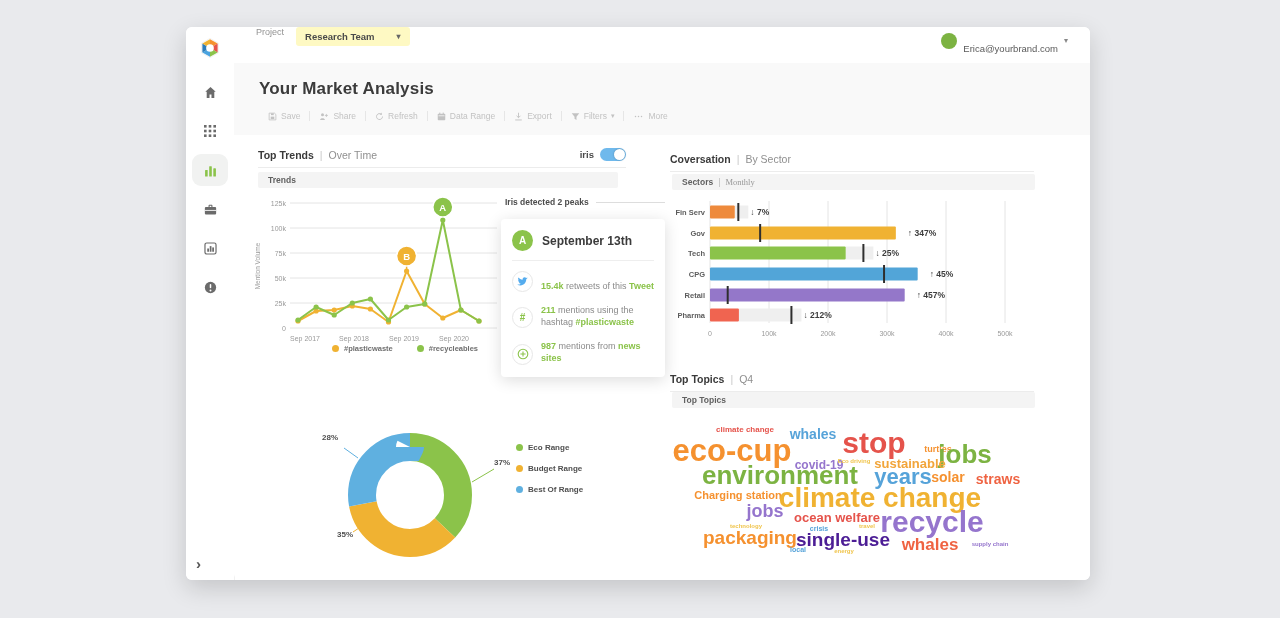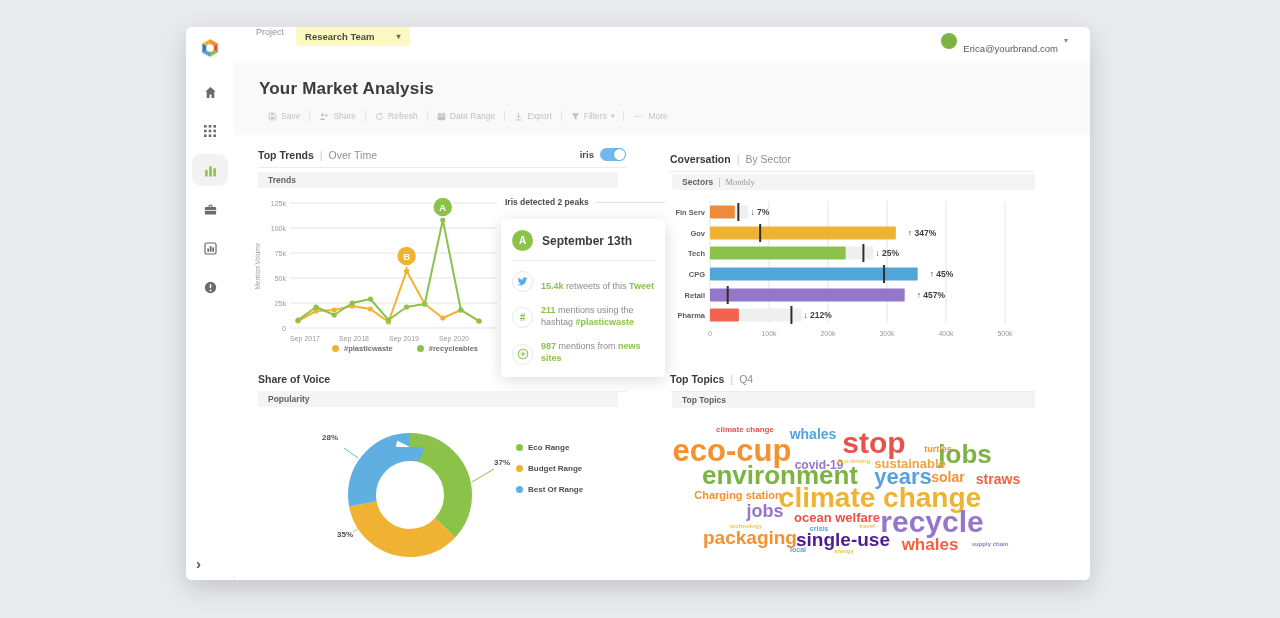--- a/index.html
+++ b/index.html
@@ -324,26 +324,20 @@
             <div class="legend-item">
               <span class="dot" style="background:#f0b232"></span>
               <span>#plasticwaste</span>
             </div>
             <div class="legend-item">
               <span class="dot" style="background:#8bc34a"></span>
               <span>#recycleables</span>
             </div>
           </div>
 
-        <div class="sec-head" style="left:8px;top:238px;width:368px;">
-          <b>Share of Voice</b>
-        </div>
-        <div class="sub-bar" style="left:8px;top:256px;width:350px;height:16px;">
-          <span>Popularity</span>
-        </div>
         <svg style="position:absolute;left:0;top:272px;" width="260" height="170">
             <g transform="rotate(-90 160 88)">
               <circle cx="160" cy="88" r="48" fill="none" stroke="#8bc34a" stroke-width="28" pathLength="100" stroke-dasharray="37 63" stroke-dashoffset="0"></circle>
               <circle cx="160" cy="88" r="48" fill="none" stroke="#f0b232" stroke-width="28" pathLength="100" stroke-dasharray="35 65" stroke-dashoffset="-37"></circle>
               <circle cx="160" cy="88" r="48" fill="none" stroke="#5fb0e0" stroke-width="28" pathLength="100" stroke-dasharray="28 72" stroke-dashoffset="-72"></circle>
             </g>
             <line x1="222" y1="75" x2="244" y2="62" stroke="#8bc34a" stroke-width="1"></line>
             <text x="252" y="58" class="pct">37%</text>
             <line x1="115" y1="117" x2="103" y2="125" stroke="#f0b232" stroke-width="1"></line>
             <text x="95" y="130" class="pct">35%</text>

